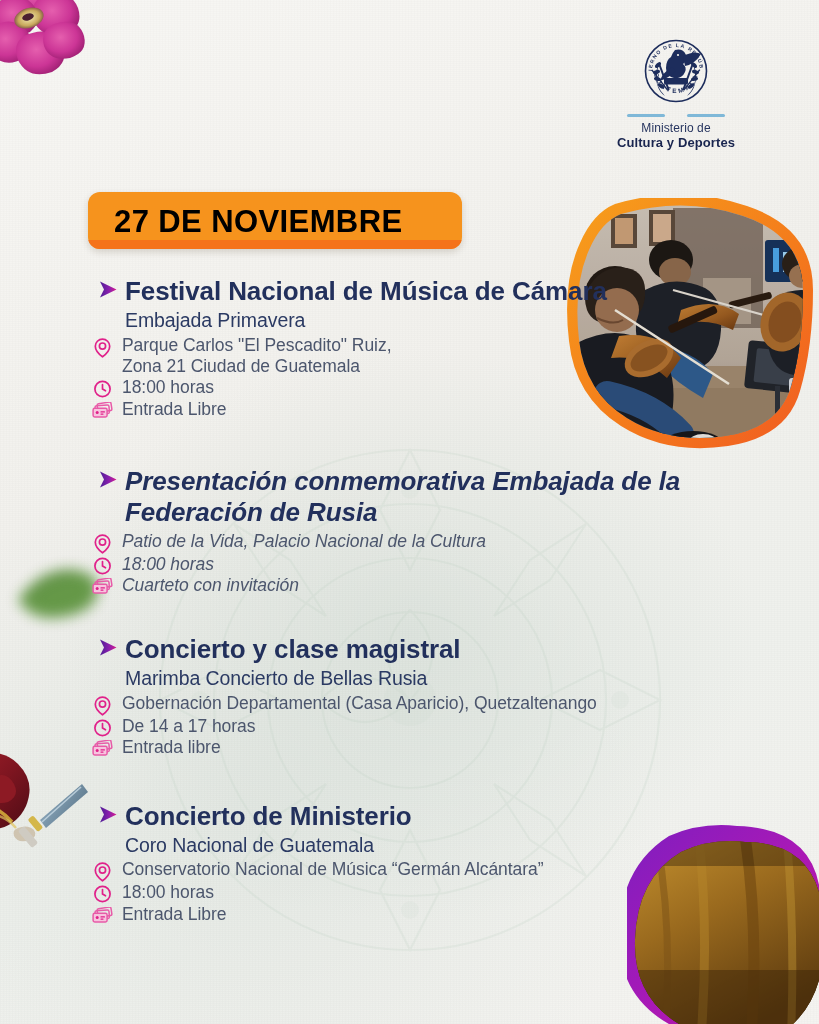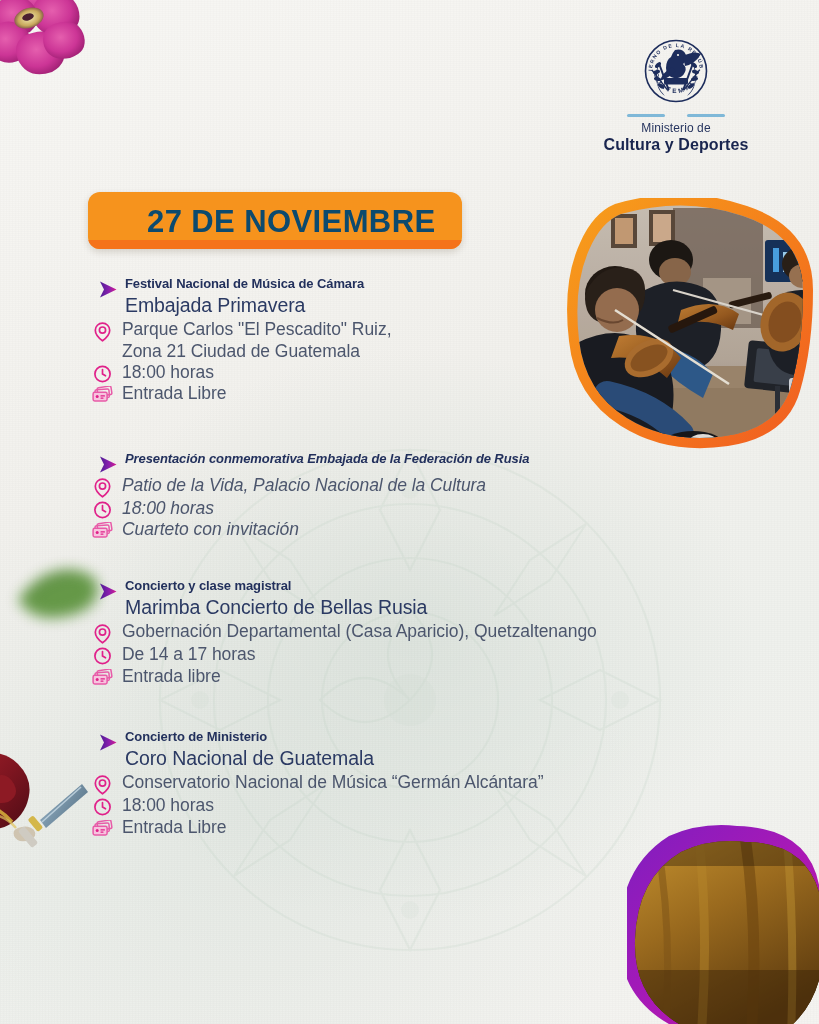--- a/index.html
+++ b/index.html
@@ -62,56 +62,55 @@
   .ministry .rules {
     display: flex; justify-content: center; gap: 22px; margin: 2px 0 5px;
   }
   .ministry .rules i {
     display: block; width: 38px; height: 2.5px; background: #7fb8d8; border-radius: 2px;
   }
   .ministry .m1 {
     font-size: 12px; font-weight: 400; letter-spacing: .1px; line-height: 1.15; color: #27355f;
   }
   .ministry .m2 {
-    font-size: 16px; font-weight: 700; letter-spacing: .1px; line-height: 1.25; color: #19254f;
+    font-size: 13px; font-weight: 700; letter-spacing: .1px; line-height: 1.25; color: #19254f;
     white-space: nowrap;
   }
 
   
   .date-banner {
     position: absolute;
     left: 88px; top: 192px;
     width: 374px; height: 57px;
     border-radius: 12px;
     background: #f6931d;
     box-shadow: 0 3px 7px rgba(60,40,10,.17);
     overflow: hidden;
   }
   .date-banner .under {
     position: absolute; left: 0; right: 0; bottom: 0; height: 9px;
     background: #f5731a;
   }
   .date-banner span {
     position: absolute; left: 26px; top: 0; height: 60px;
     display: flex; align-items: center;
-    color: #0c4a6e;
+    color: #000000;
     font-size: 31px;
     font-weight: 700;
     letter-spacing: .4px;
-    margin-left: 33px;
   }
 
   
   .events { position: absolute; left: 92px; top: 276px; width: 620px; }
   .event { position: relative; margin-bottom: 24px; }
   .event .hdr { display: flex; align-items: flex-start; gap: 8px; }
   .arrow-ic { flex: 0 0 auto; margin-top: 5px; }
   .titles { flex: 1 1 auto; }
   .ev-title {
-    font-size: 13px; font-weight: 700; color: #22305c;
+    font-size: 26px; font-weight: 700; color: #22305c;
     line-height: 1.20; letter-spacing: -.1px;
   }
   .ev-sub {
     font-size: 19.5px; font-weight: 400; color: #2b3a63;
     line-height: 1.26; margin-top: 1px; letter-spacing: -.1px;
   }
   .meta { margin-top: 2px; padding-left: 0; }
   .mrow { display: flex; align-items: flex-start; gap: 9px; line-height: 1.22; }
   .mrow .ic { flex: 0 0 21px; width: 21px; margin-top: 3px; }
   .mrow .tx {

